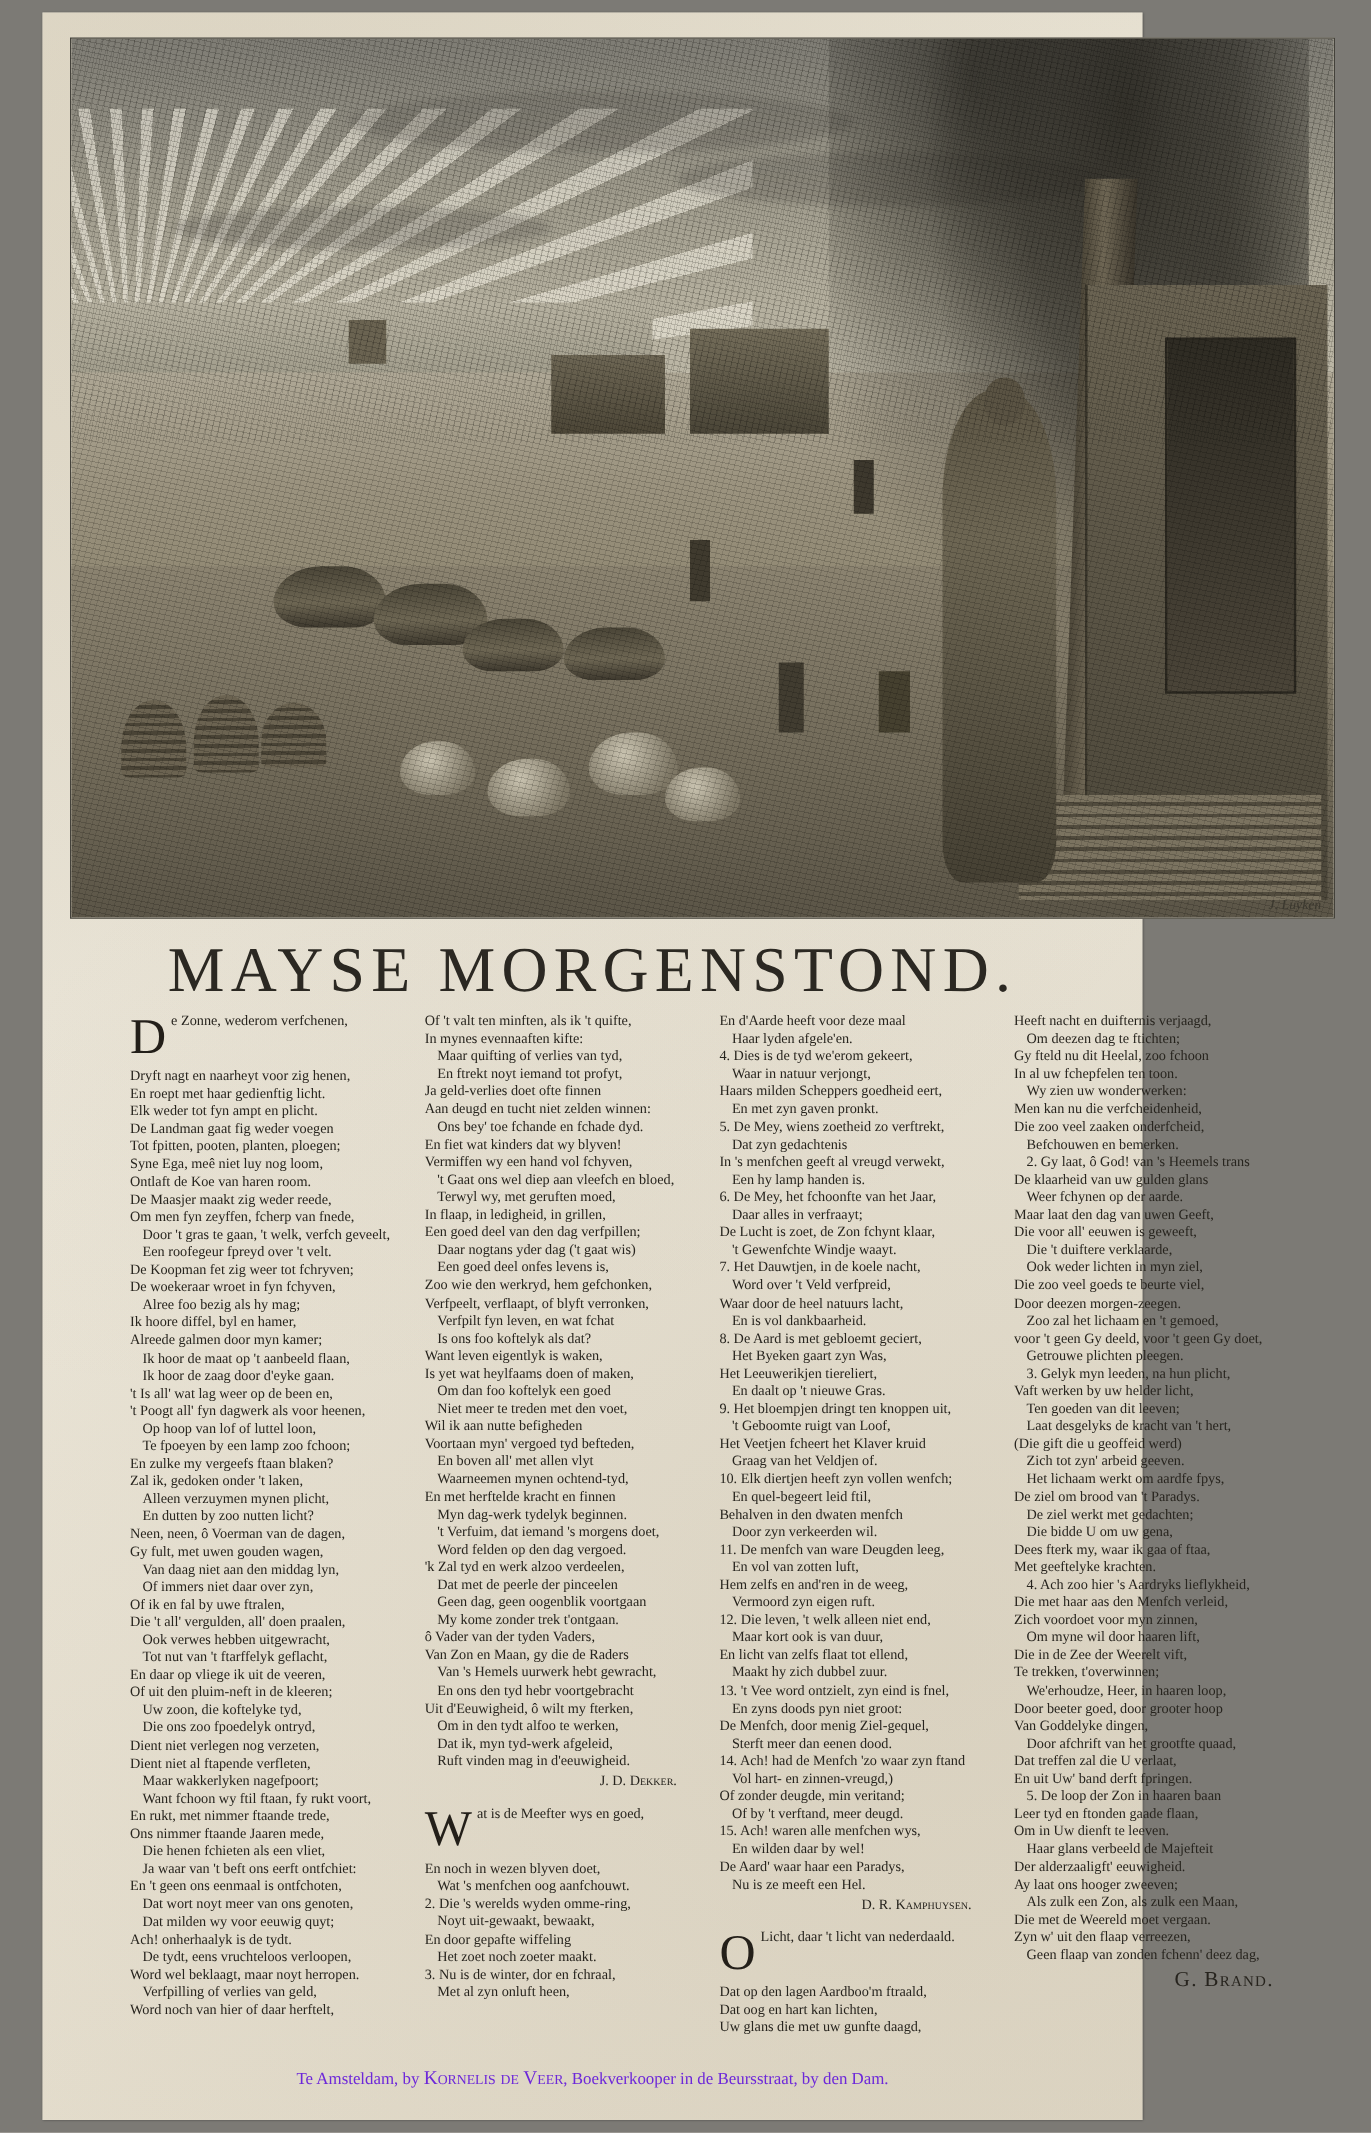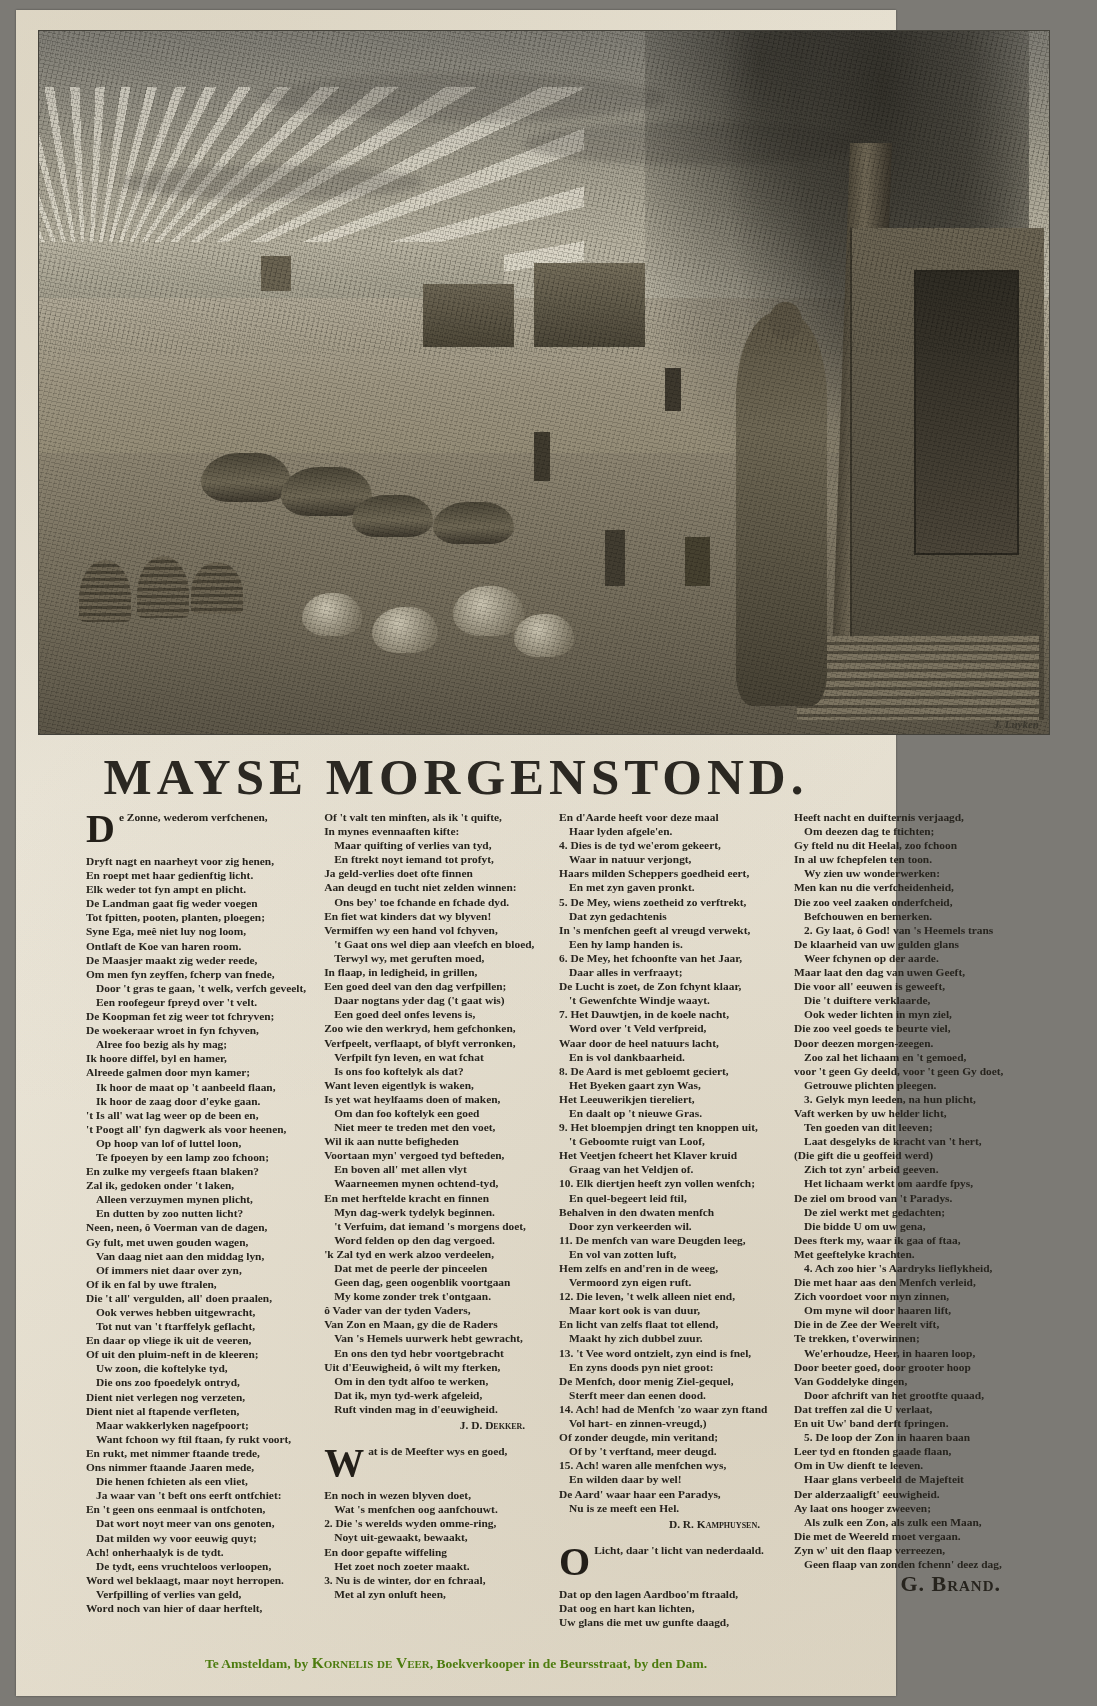--- a/index.html
+++ b/index.html
@@ -9,27 +9,26 @@
   }
   body {
     width: 1097px;
     height: 1706px;
     overflow: hidden;
     font-family: "Liberation Serif", serif;
   }
 
   .sheet {
     position: absolute;
-    left: 16px;
+    left: 34px;
     top: 10px;
     width: 880px;
     height: 1686px;
     background: #ece7da;
     box-shadow: 0 0 2px rgba(0,0,0,0.4);
-    font-weight: bold;
   }
 
   .paper-grain {
     position: absolute;
     inset: 0;
     background:
       radial-gradient(circle at 18% 12%, rgba(160,146,118,0.16), rgba(0,0,0,0) 55%),
       radial-gradient(circle at 82% 78%, rgba(150,136,108,0.14), rgba(0,0,0,0) 60%),
       linear-gradient(160deg, rgba(222,214,194,0.5), rgba(236,231,218,0.1) 40%, rgba(214,204,182,0.5));
     pointer-events: none;
@@ -254,36 +253,36 @@
     color: #231f19;
   }
   .sig {
     text-align: right;
     font-variant: small-caps;
     margin-top: 2px;
     padding-right: 16px;
   }
   .sig-big {
     text-align: right;
-    font-size: 22px;
+    font-size: 17px;
     letter-spacing: 1px;
     font-variant: small-caps;
     margin-top: 6px;
     padding-right: 10px;
   }
   .gap { height: 12px; }
 
   
   .imprint {
     position: absolute;
     left: 0; right: 0;
     bottom: 24px;
     text-align: center;
     font-size: 13.5px;
-    color: #4d7c0f;
+    color: #6d28d9;
     font-family: "Liberation Serif", serif;
   }
   .imprint .caps { font-variant: small-caps; font-size: 15.5px; }
 </style>
 </head>
 <body>
 
 <div class="sheet">
   <div class="paper-grain"></div>
 

